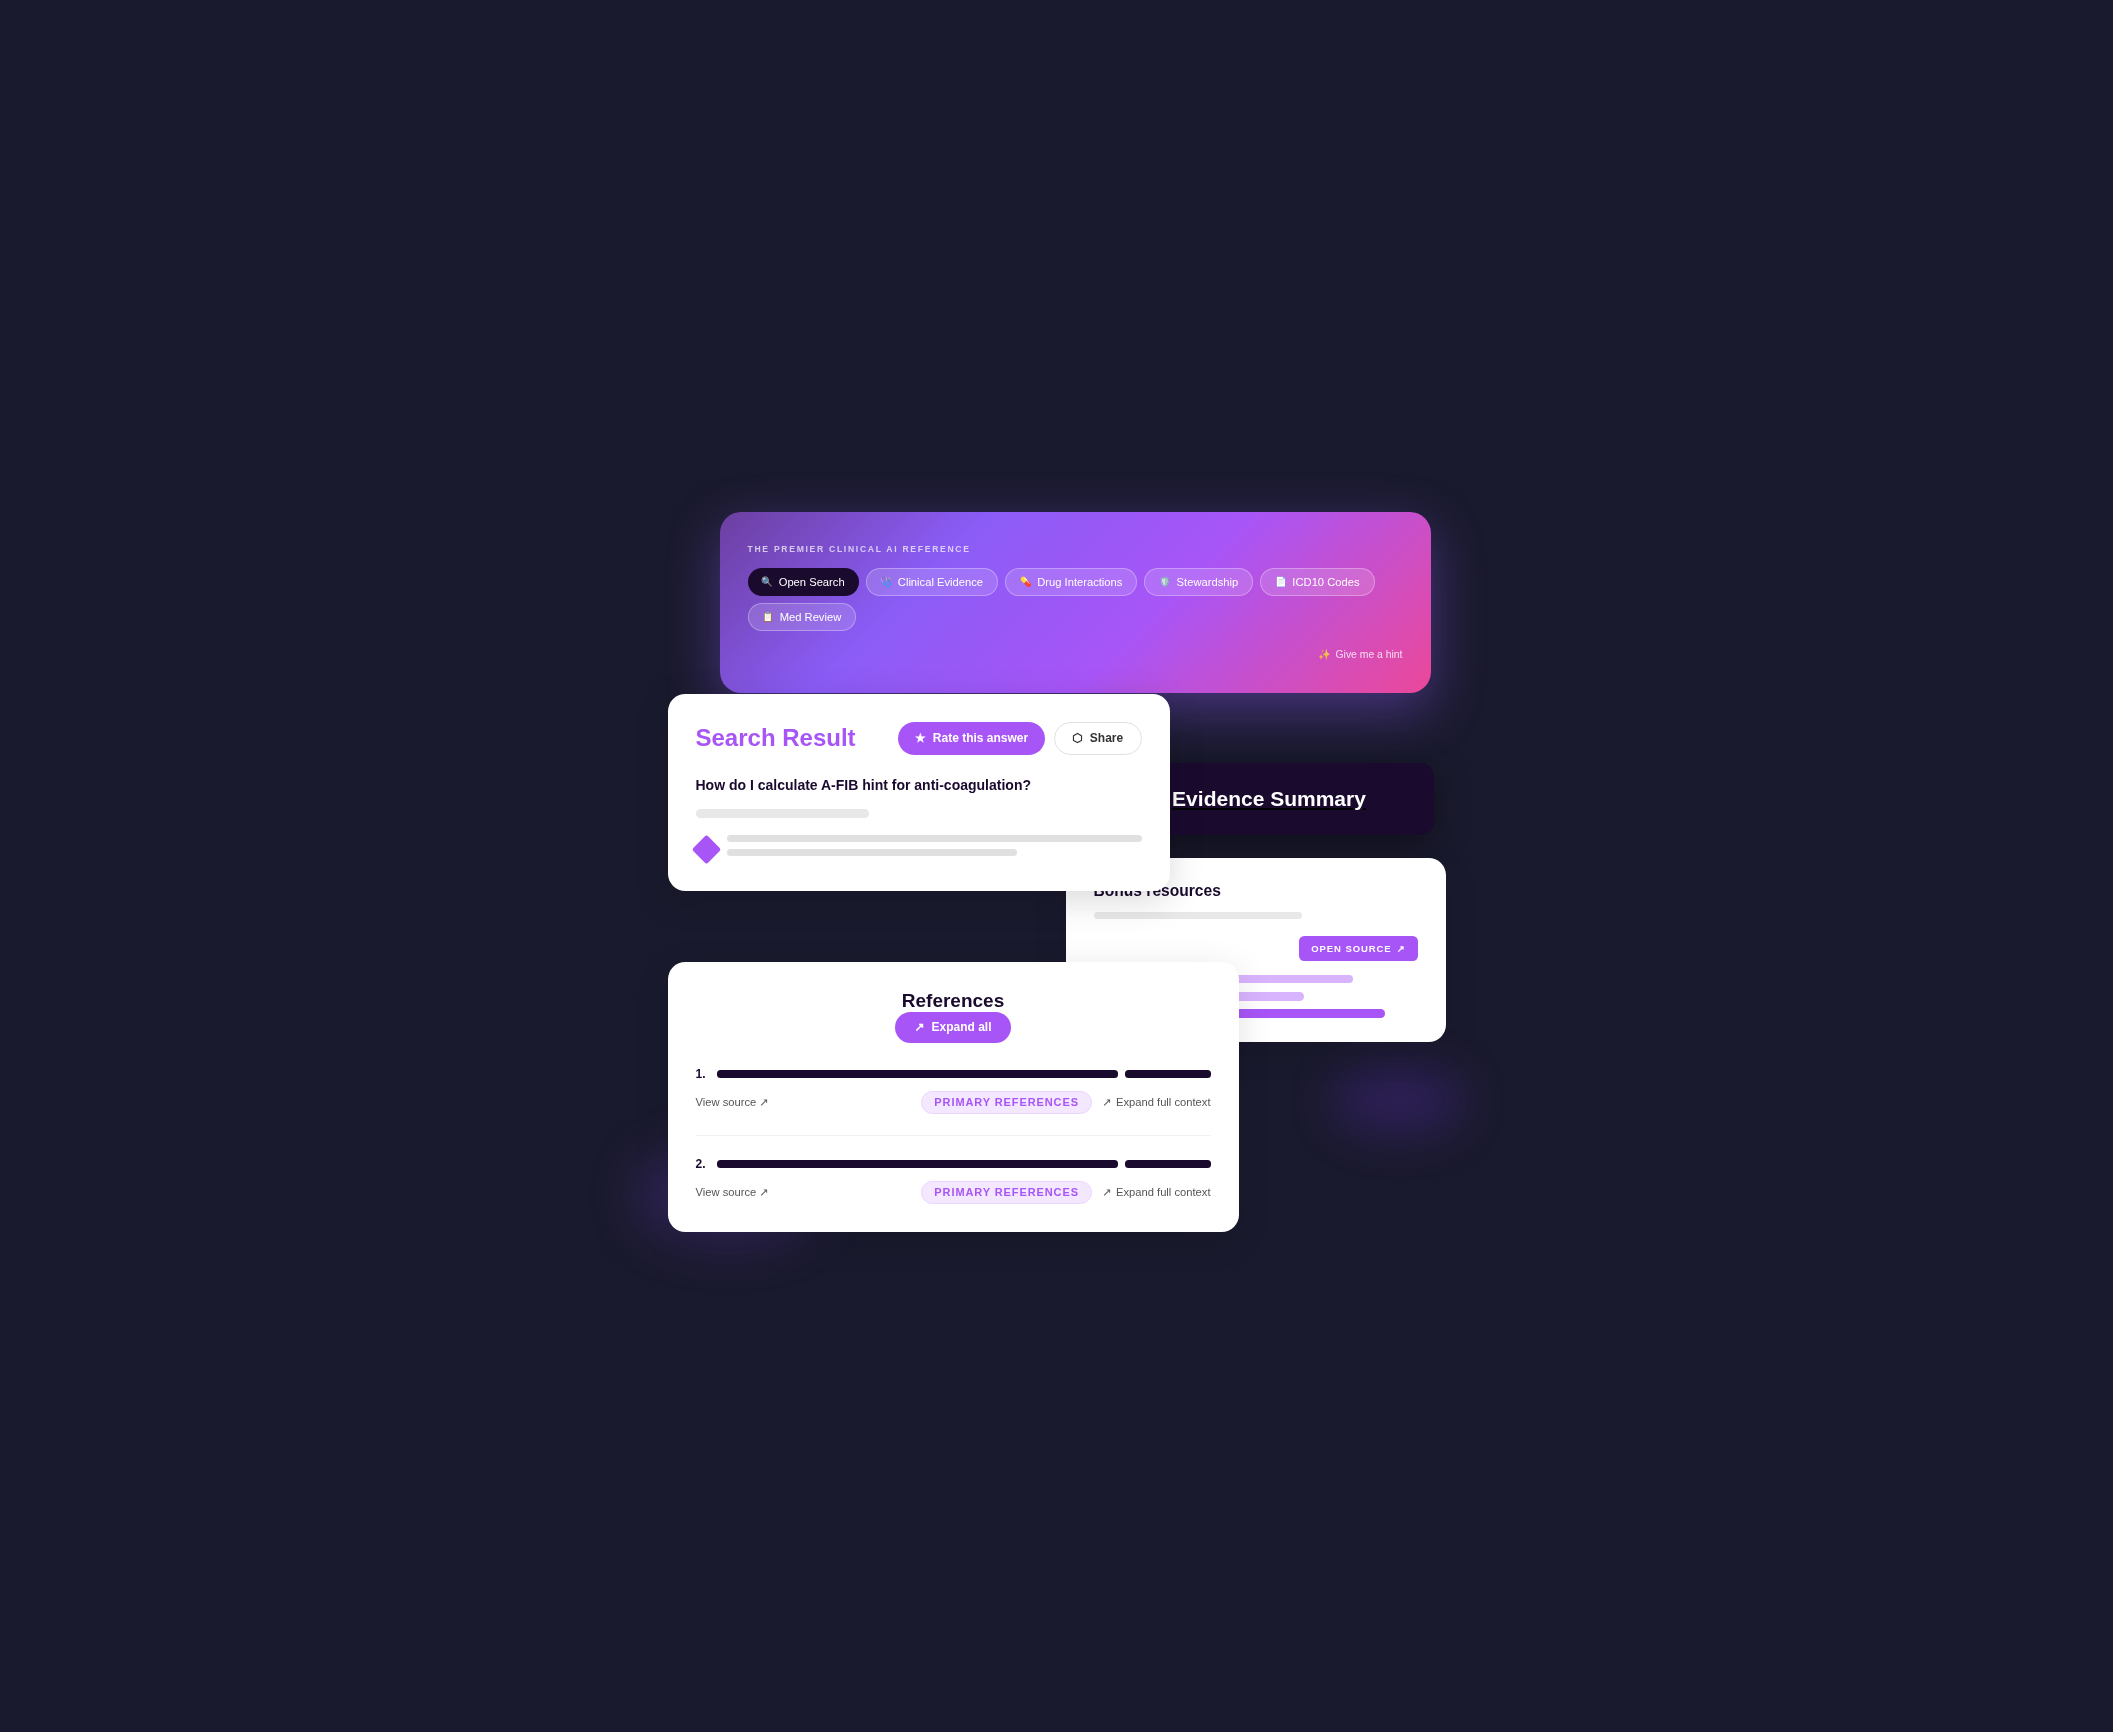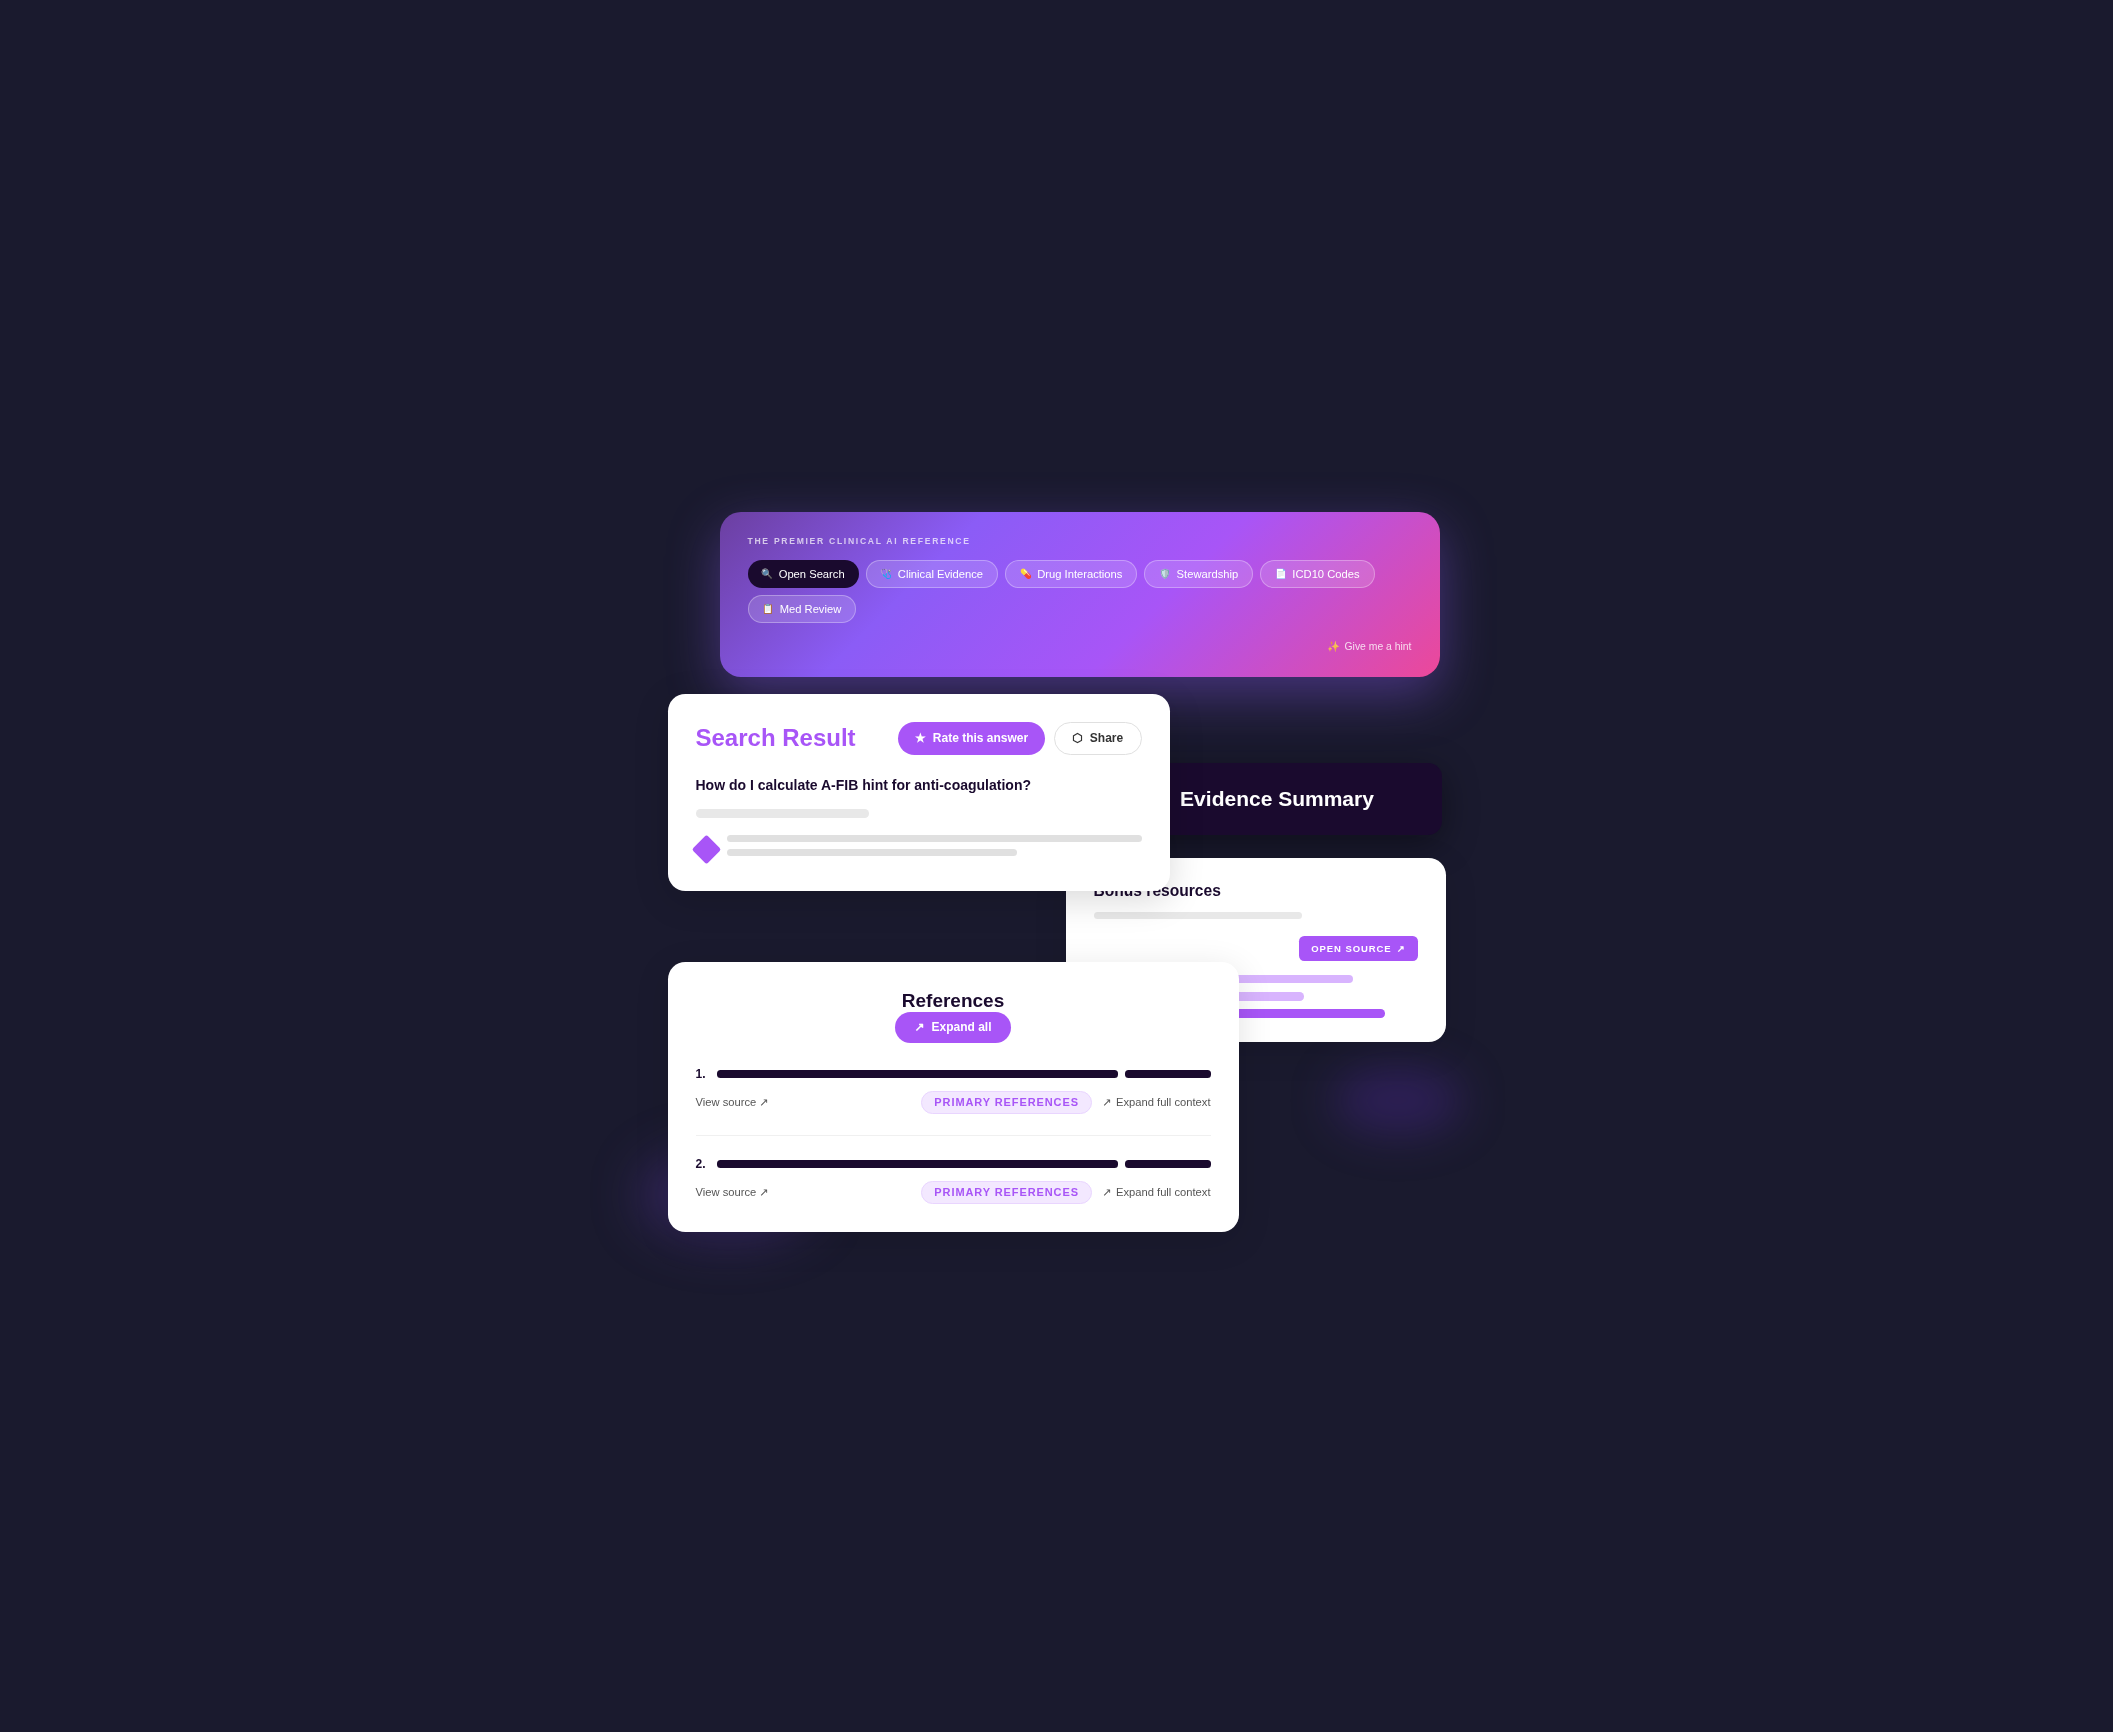--- a/index.html
+++ b/index.html
@@ -18,24 +18,24 @@
       position: relative;
       width: 778px;
       height: 709px;
     }
 
     
     .header-card {
       position: absolute;
       top: 0;
       left: 52px;
-      right: 6px;
+      right: 15px;
       background: linear-gradient(135deg, #6b3fa0 0%, #8b5cf6 30%, #a855f7 60%, #ec4899 100%);
       border-radius: 21px;
-      padding: 24px 28px;
+      padding: 32px 28px;
       z-index: 1;
       box-shadow: 0 17.3px 52px rgba(139, 92, 246, 0.4);
     }
 
     .premier-label {
       font-size: 8.6px;
       font-weight: 600;
       letter-spacing: 1.7px;
       color: rgba(255,255,255,0.7);
       text-transform: uppercase;
@@ -227,27 +227,28 @@
       margin-bottom: 7px;
     }
 
     .content-line.long { width: 100%; }
     .content-line.medium { width: 70%; }
 
     
     .evidence-card {
       position: absolute;
       top: 251px;
-      right: 4px;
+      right: 12px;
       width: 329px;
       background: #1a0a2e;
       border-radius: 14px;
       padding: 24px 28px;
       z-index: 2;
       box-shadow: 0 8.6px 35px rgba(0,0,0,0.4);
+      text-decoration: underline;
     }
 
     .evidence-title {
       font-size: 21px;
       font-weight: 700;
       color: white;
       text-align: center;
     }
 
     

